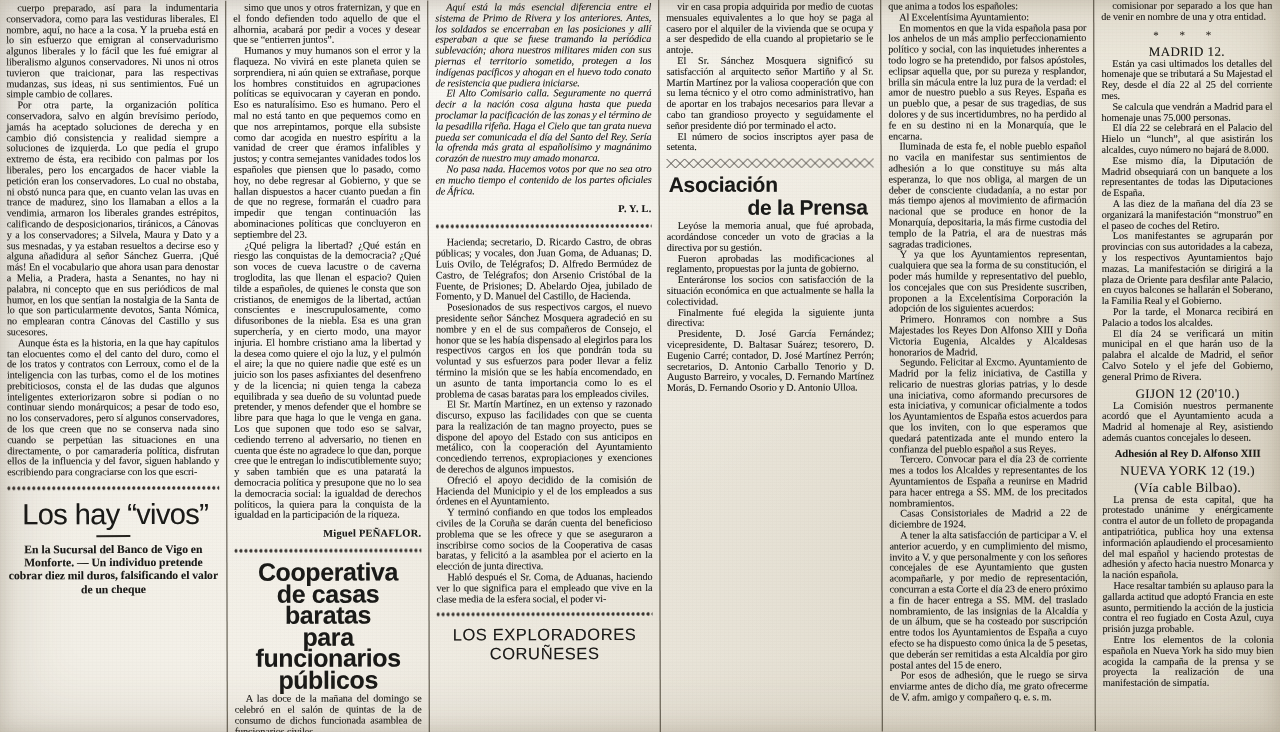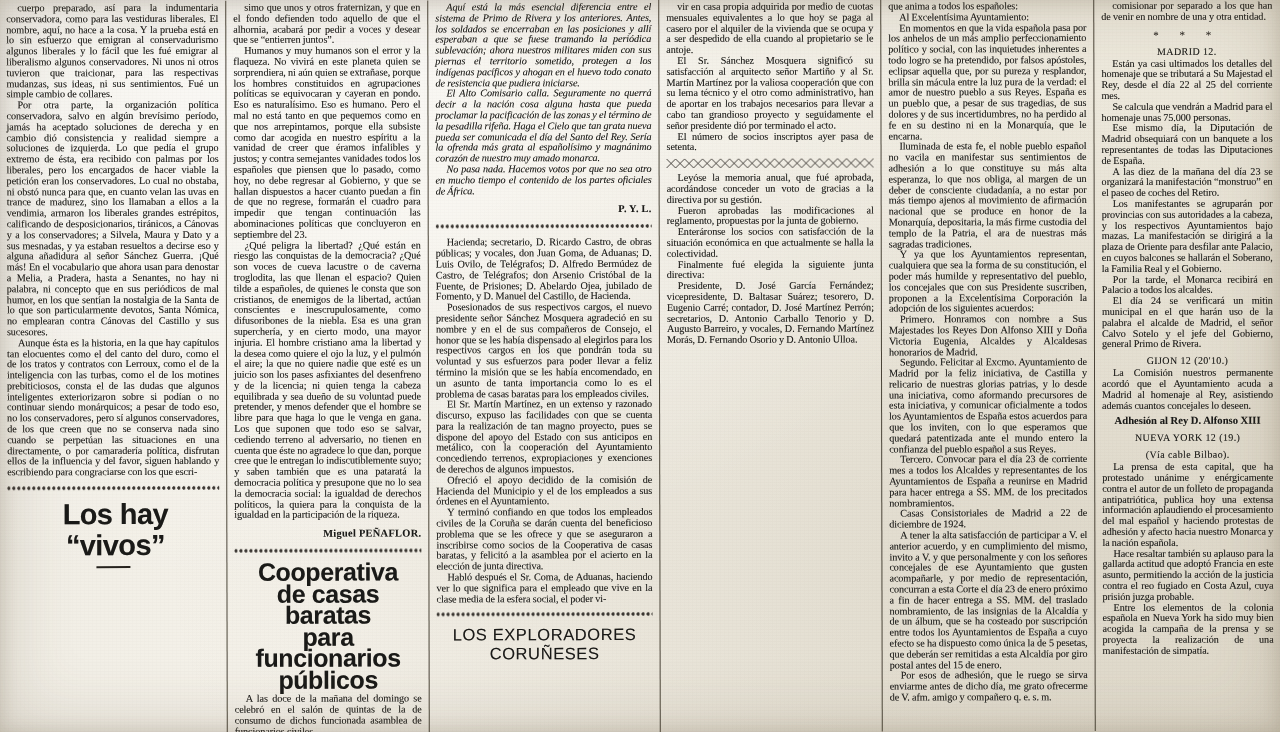--- a/index.html
+++ b/index.html
@@ -93,21 +93,21 @@
   }
   .stars{
     text-align:center;letter-spacing:9px;font-size:11px;
     margin:6px 0 4px 0;color:#2b2723;text-indent:0;
   }
 
   
   h1.hl{
     margin:4px 0 2px 4px;
     font-family:"Liberation Sans","DejaVu Sans",sans-serif;
-    font-weight:bold;
+    font-weight:normal;
     font-size:29px;
     line-height:31px;
     text-align:center;
     letter-spacing:-0.6px;
   }
   h2.hl-sub{
     margin:2px 0 4px 0;
     font-size:11.6px;
     line-height:13.2px;
     font-weight:bold;
@@ -137,21 +137,21 @@
     margin:6px 0 4px 0;
     font-family:"Liberation Sans","DejaVu Sans",sans-serif;
     font-weight:normal;
     font-size:16.5px;
     line-height:19px;
     text-align:center;
     letter-spacing:.6px;
   }
   h3.dateline{
     margin:4px 0 1px 0;
-    font-size:10px;line-height:13px;
+    font-size:13px;line-height:13px;
     text-align:center;font-weight:normal;
     letter-spacing:.4px;
     text-indent:0;
   }
   h3.subhead{
     margin:4px 0 1px 0;
     font-size:10.6px;line-height:12px;
     text-align:center;font-weight:bold;
     text-indent:0;
   }
@@ -170,20 +170,21 @@
 
   <div class="col c1">
     <p>cuerpo preparado, así para la indumentaria conservadora, como para las vestiduras liberales. El nombre, aquí, no hace a la cosa. Y la prueba está en lo sin esfuerzo que emigran al conservadurismo algunos liberales y lo fácil que les fué emigrar al liberalismo algunos conservadores. Ni unos ni otros tuvieron que traicionar, para las respectivas mudanzas, sus ideas, ni sus sentimientos. Fué un simple cambio de collares.</p>
     <p>Por otra parte, la organización política conservadora, salvo en algún brevísimo período, jamás ha aceptado soluciones de derecha y en cambio dió consistencia y realidad siempre a soluciones de izquierda. Lo que pedía el grupo extremo de ésta, era recibido con palmas por los liberales, pero los encargados de hacer viable la petición eran los conservadores. Lo cual no obstaba, ni obstó nunca para que, en cuanto velan las uvas en trance de madurez, sino los llamaban a ellos a la vendimia, armaron los liberales grandes estrépitos, calificando de desposicionarios, tiránicos, a Cánovas y a los conservadores; a Silvela, Maura y Dato y a sus mesnadas, y ya estaban resueltos a decirse eso y alguna añadidura al señor Sánchez Guerra. ¡Qué más! En el vocabulario que ahora usan para denostar a Melia, a Pradera, hasta a Senantes, no hay ni palabra, ni concepto que en sus periódicos de mal humor, en los que sentían la nostalgia de la Santa de lo que son particularmente devotos, Santa Nómica, no emplearan contra Cánovas del Castillo y sus sucesores.</p>
     <p>Aunque ésta es la historia, en la que hay capítulos tan elocuentes como el del canto del duro, como el de los tratos y contratos con Lerroux, como el de la inteligencia con las turbas, como el de los motines prebiticiosos, consta el de las dudas que algunos inteligentes exteriorizaron sobre si podían o no continuar siendo monárquicos; a pesar de todo eso, no los conservadores, pero sí algunos conservadores, de los que creen que no se conserva nada sino cuando se perpetúan las situaciones en una directamente, o por camaradería política, disfrutan ellos de la influencia y del favor, siguen hablando y escribiendo para congraciarse con los que escri-</p>
 
     <div class="rule-dot"></div>
 
     <h1 class="hl">Los hay “vivos”</h1>
     <div class="rule-short"></div>
+    <h2 class="hl-sub">En la Sucursal del Banco de Vigo en Monforte. — Un individuo pretende cobrar diez mil duros, falsificando el valor de un cheque</h2>
   </div>
 
   <div class="col c2">
     <p>simo que unos y otros fraternizan, y que en el fondo defienden todo aquello de que el alhornia, acabará por pedir a voces y desear que se “entierren juntos”.</p>
     <p>Humanos y muy humanos son el error y la flaqueza. No vivirá en este planeta quien se sorprendiera, ni aún quien se extrañase, porque los hombres constituidos en agrupaciones políticas se equivocaran y cayeran en pondo. Eso es naturalísimo. Eso es humano. Pero el mal no está tanto en que pequemos como en que nos arrepintamos, porque ella subsiste como dar acogida en nuestro espíritu a la vanidad de creer que éramos infalibles y justos; y contra semejantes vanidades todos los españoles que piensen que lo pasado, como hoy, no debe regresar al Gobierno, y que se hallan dispuestos a hacer cuanto puedan a fin de que no regrese, formarán el cuadro para impedir que tengan continuación las abominaciones políticas que concluyeron en septiembre del 23.</p>
     <p>¿Qué peligra la libertad? ¿Qué están en riesgo las conquistas de la democracia? ¿Qué son voces de cueva lacustre o de caverna troglodita, las que llenan el espacio? Quien tilde a españoles, de quienes le consta que son cristianos, de enemigos de la libertad, actúan conscientes e inescrupulosamente, como difusoribones de la niebla. Esa es una gran superchería, y en cierto modo, una mayor injuria. El hombre cristiano ama la libertad y la desea como quiere el ojo la luz, y el pulmón el aire; la que no quiere nadie que esté es un juicio son los pases asfixiantes del desenfreno y de la licencia; ni quien tenga la cabeza equilibrada y sea dueño de su voluntad puede pretender, y menos defender que el hombre se libre para que haga lo que le venga en gana. Los que suponen que todo eso se salvar, cediendo terreno al adversario, no tienen en cuenta que éste no agradece lo que dan, porque cree que le entregan lo indiscutiblemente suyo; y saben también que es una pataratá la democracia política y presupone que no lo sea la democracia social: la igualdad de derechos políticos, la quiera para la conquista de la igualdad en la participación de la riqueza.</p>
     <p class="sig">Miguel PEÑAFLOR.</p>
 
     <div class="rule-dot"></div>
 
@@ -215,20 +216,24 @@
     <h2 class="hl-wide">LOS EXPLORADORES CORUÑESES</h2>
   </div>
 
   <div class="col c4">
     <p>vir en casa propia adquirida por medio de cuotas mensuales equivalentes a lo que hoy se paga al casero por el alquiler de la vivienda que se ocupa y a ser despedido de ella cuando al propietario se le antoje.</p>
     <p>El Sr. Sánchez Mosquera significó su satisfacción al arquitecto señor Martiño y al Sr. Martín Martínez por la valiosa cooperación que con su lema técnico y el otro como administrativo, han de aportar en los trabajos necesarios para llevar a cabo tan grandioso proyecto y seguidamente el señor presidente dió por terminado el acto.</p>
     <p>El número de socios inscriptos ayer pasa de setenta.</p>
 
     <div class="rule-dia"></div>
 
+    <h2 class="hl-script">
+      <span class="l1">Asociación</span>
+      <span class="l2">de la Prensa</span>
+    </h2>
 
     <p>Leyóse la memoria anual, que fué aprobada, acordándose conceder un voto de gracias a la directiva por su gestión.</p>
     <p>Fueron aprobadas las modificaciones al reglamento, propuestas por la junta de gobierno.</p>
     <p>Enteráronse los socios con satisfacción de la situación económica en que actualmente se halla la colectividad.</p>
     <p>Finalmente fué elegida la siguiente junta directiva:</p>
     <p>Presidente, D. José García Fernández; vicepresidente, D. Baltasar Suárez; tesorero, D. Eugenio Carré; contador, D. José Martínez Perrón; secretarios, D. Antonio Carballo Tenorio y D. Augusto Barreiro, y vocales, D. Fernando Martínez Morás, D. Fernando Osorio y D. Antonio Ulloa.</p>
   </div>
 
   <div class="col c5">
     <p class="noind">que anima a todos los españoles:</p>
@@ -245,20 +250,21 @@
   </div>
 
   <div class="col c6">
     <p>comisionar por separado a los que han de venir en nombre de una y otra entidad.</p>
 
     <div class="stars">* * *</div>
 
     <h3 class="dateline">MADRID 12.</h3>
     <p>Están ya casi ultimados los detalles del homenaje que se tributará a Su Majestad el Rey, desde el día 22 al 25 del corriente mes.</p>
     <p>Se calcula que vendrán a Madrid para el homenaje unas 75.000 personas.</p>
+    <p>El día 22 se celebrará en el Palacio del Hielo un “lunch”, al que asistirán los alcaldes, cuyo número no bajará de 8.000.</p>
     <p>Ese mismo día, la Diputación de Madrid obsequiará con un banquete a los representantes de todas las Diputaciones de España.</p>
     <p>A las diez de la mañana del día 23 se organizará la manifestación “monstruo” en el paseo de coches del Retiro.</p>
     <p>Los manifestantes se agruparán por provincias con sus autoridades a la cabeza, y los respectivos Ayuntamientos bajo mazas. La manifestación se dirigirá a la plaza de Oriente para desfilar ante Palacio, en cuyos balcones se hallarán el Soberano, la Familia Real y el Gobierno.</p>
     <p>Por la tarde, el Monarca recibirá en Palacio a todos los alcaldes.</p>
     <p>El día 24 se verificará un mitin municipal en el que harán uso de la palabra el alcalde de Madrid, el señor Calvo Sotelo y el jefe del Gobierno, general Primo de Rivera.</p>
 
     <h3 class="dateline">GIJON 12 (20'10.)</h3>
     <p>La Comisión nuestros permanente acordó que el Ayuntamiento acuda a Madrid al homenaje al Rey, asistiendo además cuantos concejales lo deseen.</p>
 
     <h3 class="subhead">Adhesión al Rey D. Alfonso XIII</h3>

